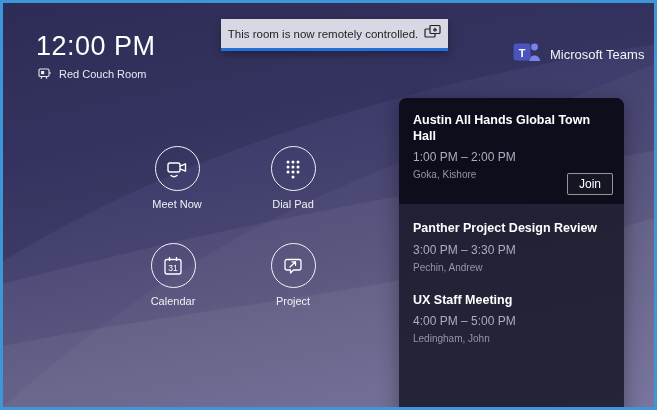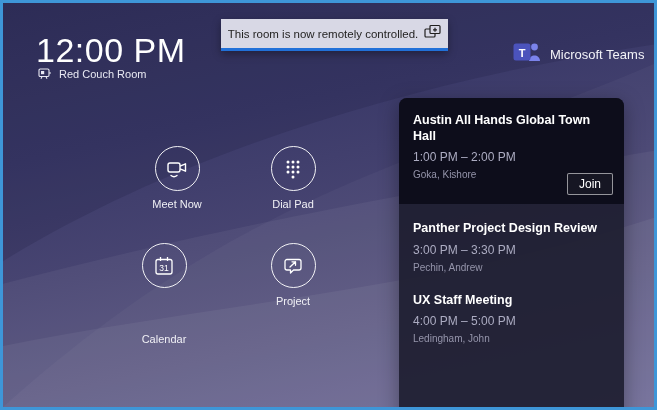--- a/index.html
+++ b/index.html
@@ -6,21 +6,21 @@
   html,body { width:657px; height:410px; background:#222; }
   body { font-family:"Liberation Sans", sans-serif; }
   .frame {
     position:relative; width:657px; height:410px;
     border:3px solid #3e96d8; overflow:hidden;
     background:linear-gradient(168deg,#33325e 0%,#3b3a69 30%,#474471 52%,#55517d 74%,#666190 100%);
   }
   .waves { position:absolute; inset:0; width:100%; height:100%; }
 
   
-  .clock { position:absolute; left:33px; top:28px; color:#fff; font-size:34px; font-weight:300; letter-spacing:.5px;text-align:center; }
+  .clock { position:absolute; left:33px; top:28px; color:#fff; font-size:27px; font-weight:300; letter-spacing:.5px;text-align:center; }
   .room-row { position:absolute; left:35px; top:64px; display:flex; align-items:center; gap:7px; color:#e9e9f3; font-size:11px; }
   .room-row svg { display:block; }
 
   .banner {
     position:absolute; left:218px; top:16px; width:227px; height:32px;
     background:#d8d8e5; border-bottom:3px solid #2170d8;
     display:flex; align-items:center; justify-content:center; gap:6px;
     box-shadow:0 3px 8px rgba(0,0,0,.35);
   }
   .banner-text { color:#201f1e; font-size:11.5px; }
@@ -31,21 +31,21 @@
   
   .action { position:absolute; width:92px; display:flex; flex-direction:column; align-items:center; cursor:pointer; }
   .action .circle {
     width:45px; height:45px; border-radius:50%;
     border:1.5px solid rgba(255,255,255,.92);
     display:flex; align-items:center; justify-content:center;
   }
   .action .lbl { margin-top:7px; font-size:11px; color:#f0f0f5; }
   #act-meet    { left:128px; top:143px; }
   #act-dial    { left:244px; top:143px; }
-  #act-cal     { left:115px; top:240px;gap:38px; }
+  #act-cal     { left:124px; top:240px; }
   #act-proj    { left:244px; top:240px; }
 
   
   .panel {
     position:absolute; left:396px; top:95px; width:225px; height:340px;
     border-radius:8px; background:rgba(28,28,46,.9);
     box-shadow:0 5px 20px rgba(0,0,0,.35);
   }
   .card-current {
     position:relative; height:106px; border-radius:8px 8px 0 0;

